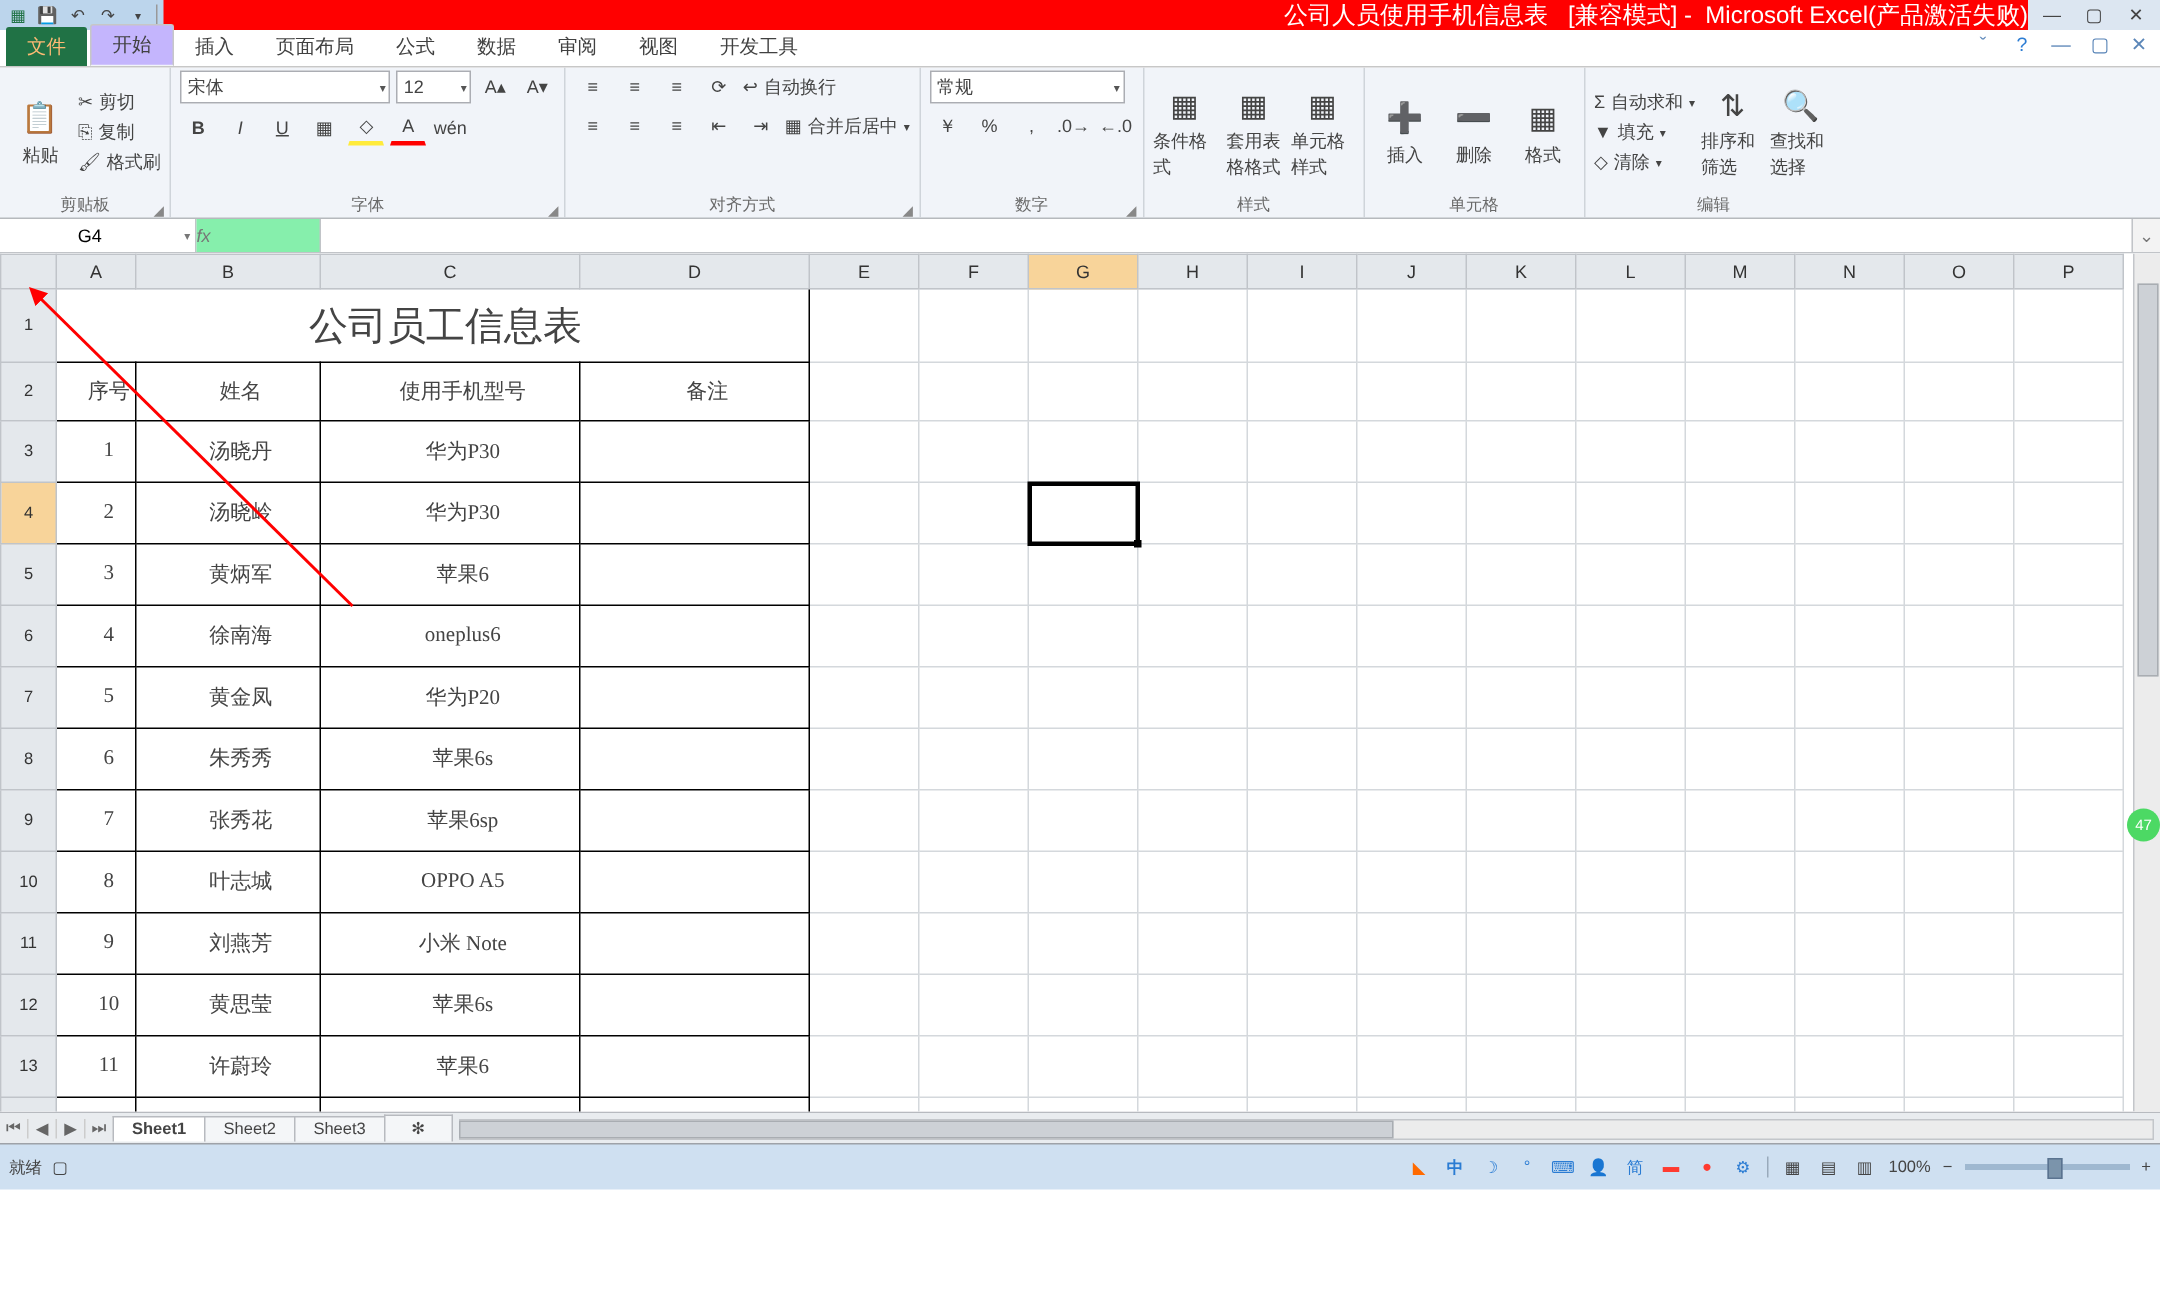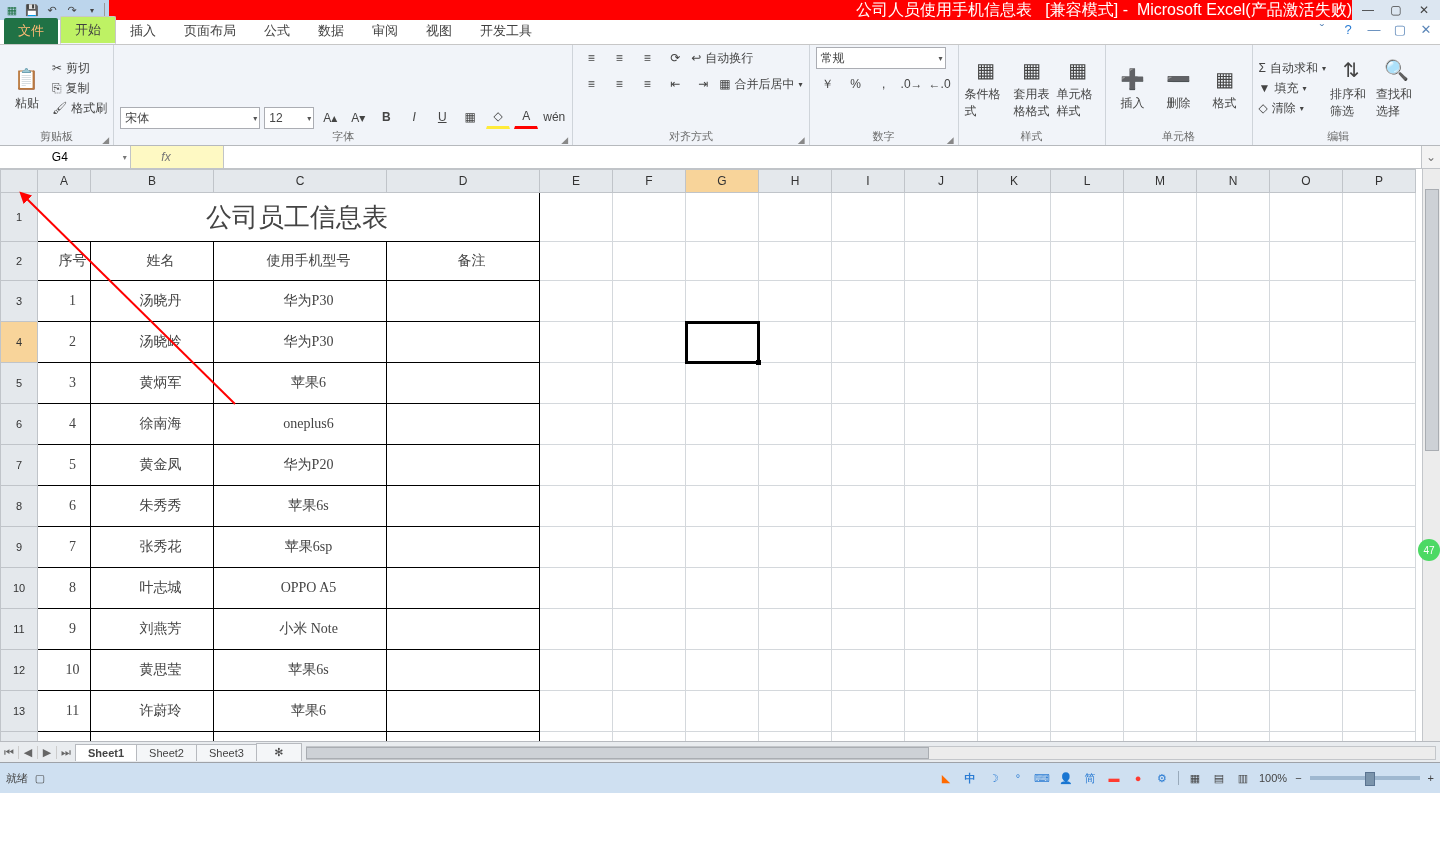--- a/index.html
+++ b/index.html
@@ -5,41 +5,41 @@
   html,body{margin:0;padding:0;font-family:"Microsoft YaHei","SimSun",sans-serif;font-size:12px;color:#444;background:#fff;width:1440px;height:859px;overflow:hidden;}
   .titlebar{height:20px;background:#FF0000;display:flex;align-items:center;position:relative;}
   .qat{position:absolute;left:0;top:0;height:20px;display:flex;align-items:center;gap:4px;padding:0 4px;background:#bcd5ec;}
   .qat .ic{width:16px;height:16px;display:flex;align-items:center;justify-content:center;font-size:11px;}
   .titlebar .title{flex:1;text-align:right;color:#fff;font-size:16px;}
   .winbtns{display:flex;gap:12px;padding:0 8px;color:#444;}
   .winbtns span{width:16px;text-align:center;}
   .ribbon-tabs{height:24px;display:flex;align-items:flex-end;background:#fff;border-bottom:1px solid #c7c7c7;padding-left:4px;position:relative;}
   .ribbon-tabs .tab{padding:4px 14px;font-size:13px;color:#414141;cursor:default;}
   .ribbon-tabs .tab.file{background:#207245;color:#fdba74;border-radius:2px 2px 0 0;margin-right:2px;}
-  .ribbon-tabs .tab.active{background:#bef264;border:1px solid #c7c7c7;border-bottom:1px solid #f1f4f9;border-radius:2px 2px 0 0;}
+  .ribbon-tabs .tab.active{background:#c4b5fd;border:1px solid #c7c7c7;border-bottom:1px solid #f1f4f9;border-radius:2px 2px 0 0;}
   .ribbon-right{position:absolute;right:6px;top:2px;display:flex;gap:10px;color:#5b86b8;font-size:13px;}
   .ribbon-right span{width:16px;text-align:center;}
   .ribbon{height:100px;background:#f1f4f9;border-bottom:1px solid #b6b9bd;display:flex;}
   .group{border-right:1px solid #cfd4da;padding:2px 6px 0 6px;display:flex;flex-direction:column;justify-content:space-between;}
   .group .body{flex:1;display:flex;align-items:center;gap:4px;}
   .group .label{height:16px;text-align:center;font-size:11px;color:#6a6a6a;position:relative;}
   .group .label .dl{position:absolute;right:-2px;bottom:0;font-size:9px;color:#888;}
   .btn-lg{width:42px;height:66px;display:flex;flex-direction:column;align-items:center;justify-content:center;gap:2px;}
   .btn-lg .ic{width:28px;height:28px;display:flex;align-items:center;justify-content:center;font-size:20px;}
   .col{display:flex;flex-direction:column;gap:3px;}
   .row{display:flex;align-items:center;gap:4px;}
   .mini{width:22px;height:20px;border:1px solid transparent;display:flex;align-items:center;justify-content:center;font-size:12px;}
   .combo{border:1px solid #abadb3;background:#fff;height:20px;display:flex;align-items:center;padding:0 4px;font-size:12px;position:relative;}
   .combo .dd{position:absolute;right:2px;font-size:8px;color:#555;}
   .lbl{font-size:12px;color:#444;}
   
   .fbar{height:22px;border-bottom:1px solid #c1c4c8;display:flex;align-items:stretch;background:#f3f3f3;}
   .namebox{width:130px;border-right:1px solid #c1c4c8;display:flex;align-items:center;background:#fff;}
   .namebox input{border:none;outline:none;width:100%;padding:0 18px;font-size:12px;text-align:center;}
-  .fx{width:70px;display:flex;align-items:center;justify-content:center;gap:10px;padding-right:22px;color:#777;border-right:1px solid #c1c4c8;background:#fef9c3;}
+  .fx{width:70px;display:flex;align-items:center;justify-content:flex-start;gap:10px;padding-right:12px;color:#777;border-right:1px solid #c1c4c8;background:#86efac;}
   .formula{flex:1;background:#fff;}
   .fbar-exp{width:18px;display:flex;align-items:center;justify-content:center;color:#777;border-left:1px solid #c1c4c8;}
   
   .grid-wrap{position:relative;height:572px;overflow:hidden;background:#fff;}
   table.sheet{border-collapse:collapse;table-layout:fixed;}
   .colhdr th{background:#e4e8ec;border:1px solid #c0c4c9;height:20px;font-weight:normal;color:#333;font-size:12px;text-align:center;}
   .colhdr th.sel{background:#f8d49a;}
   .rowhdr{background:#e4e8ec;border:1px solid #c0c4c9;width:34px;text-align:center;font-size:11px;color:#333;}
   .rowhdr.sel{background:#f8d49a;}
   .cell{border:1px solid #d4d8dc;height:38px;font-family:"SimSun";font-size:14px;text-align:center;vertical-align:middle;}
@@ -133,21 +133,21 @@
         <div class="row">
             <span>🖌</span>
             <span class="lbl">格式刷</span>
           </div>
       </div>
     </div>
     <div class="label"><span>剪贴板</span><span class="dl">◢</span></div>
   </div>
 
   <div class="group" style="min-width:230px">
-    <div class="body" style="flex-direction:row;align-items:flex-end;gap:4px">
+    <div class="body" style="flex-direction:column;align-items:flex-start;gap:4px">
       <div class="row">
         <div class="combo" style="width:130px">
             <span>宋体</span>
             <span class="dd">▾</span>
           </div>
         <div class="combo" style="width:40px">
             <span>12</span>
             <span class="dd">▾</span>
           </div>
         <span class="mini">A▴</span>

